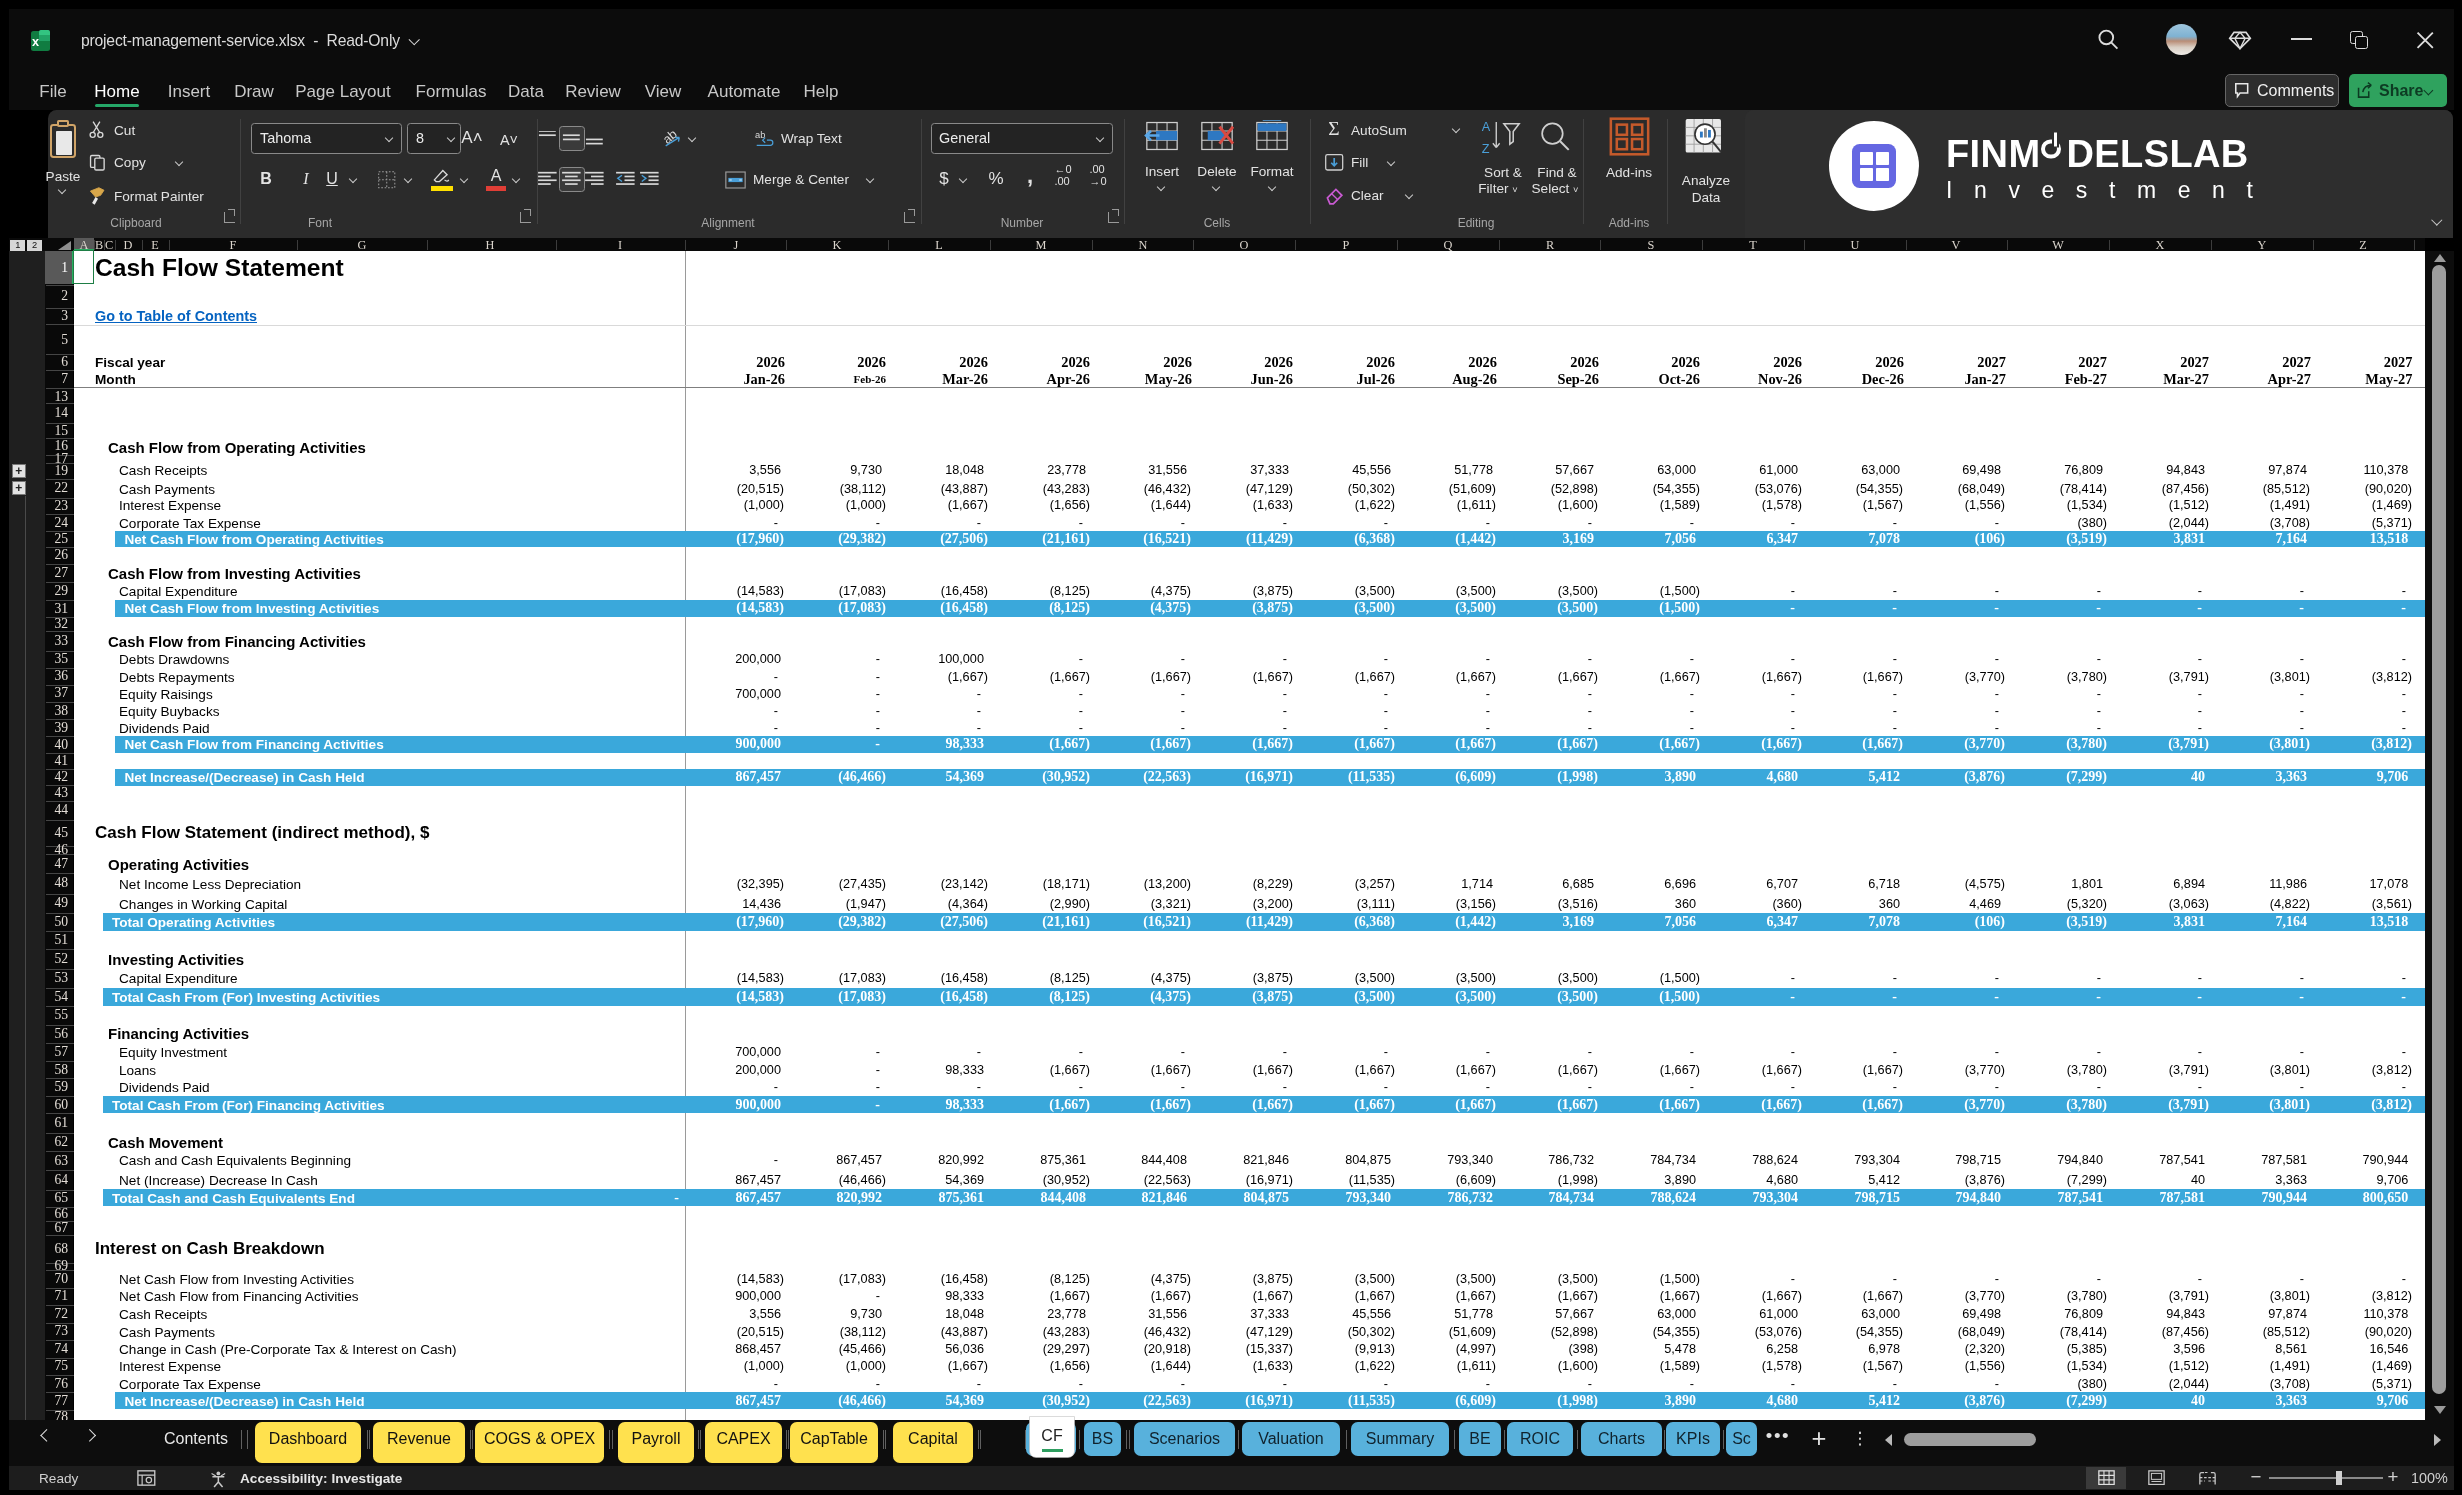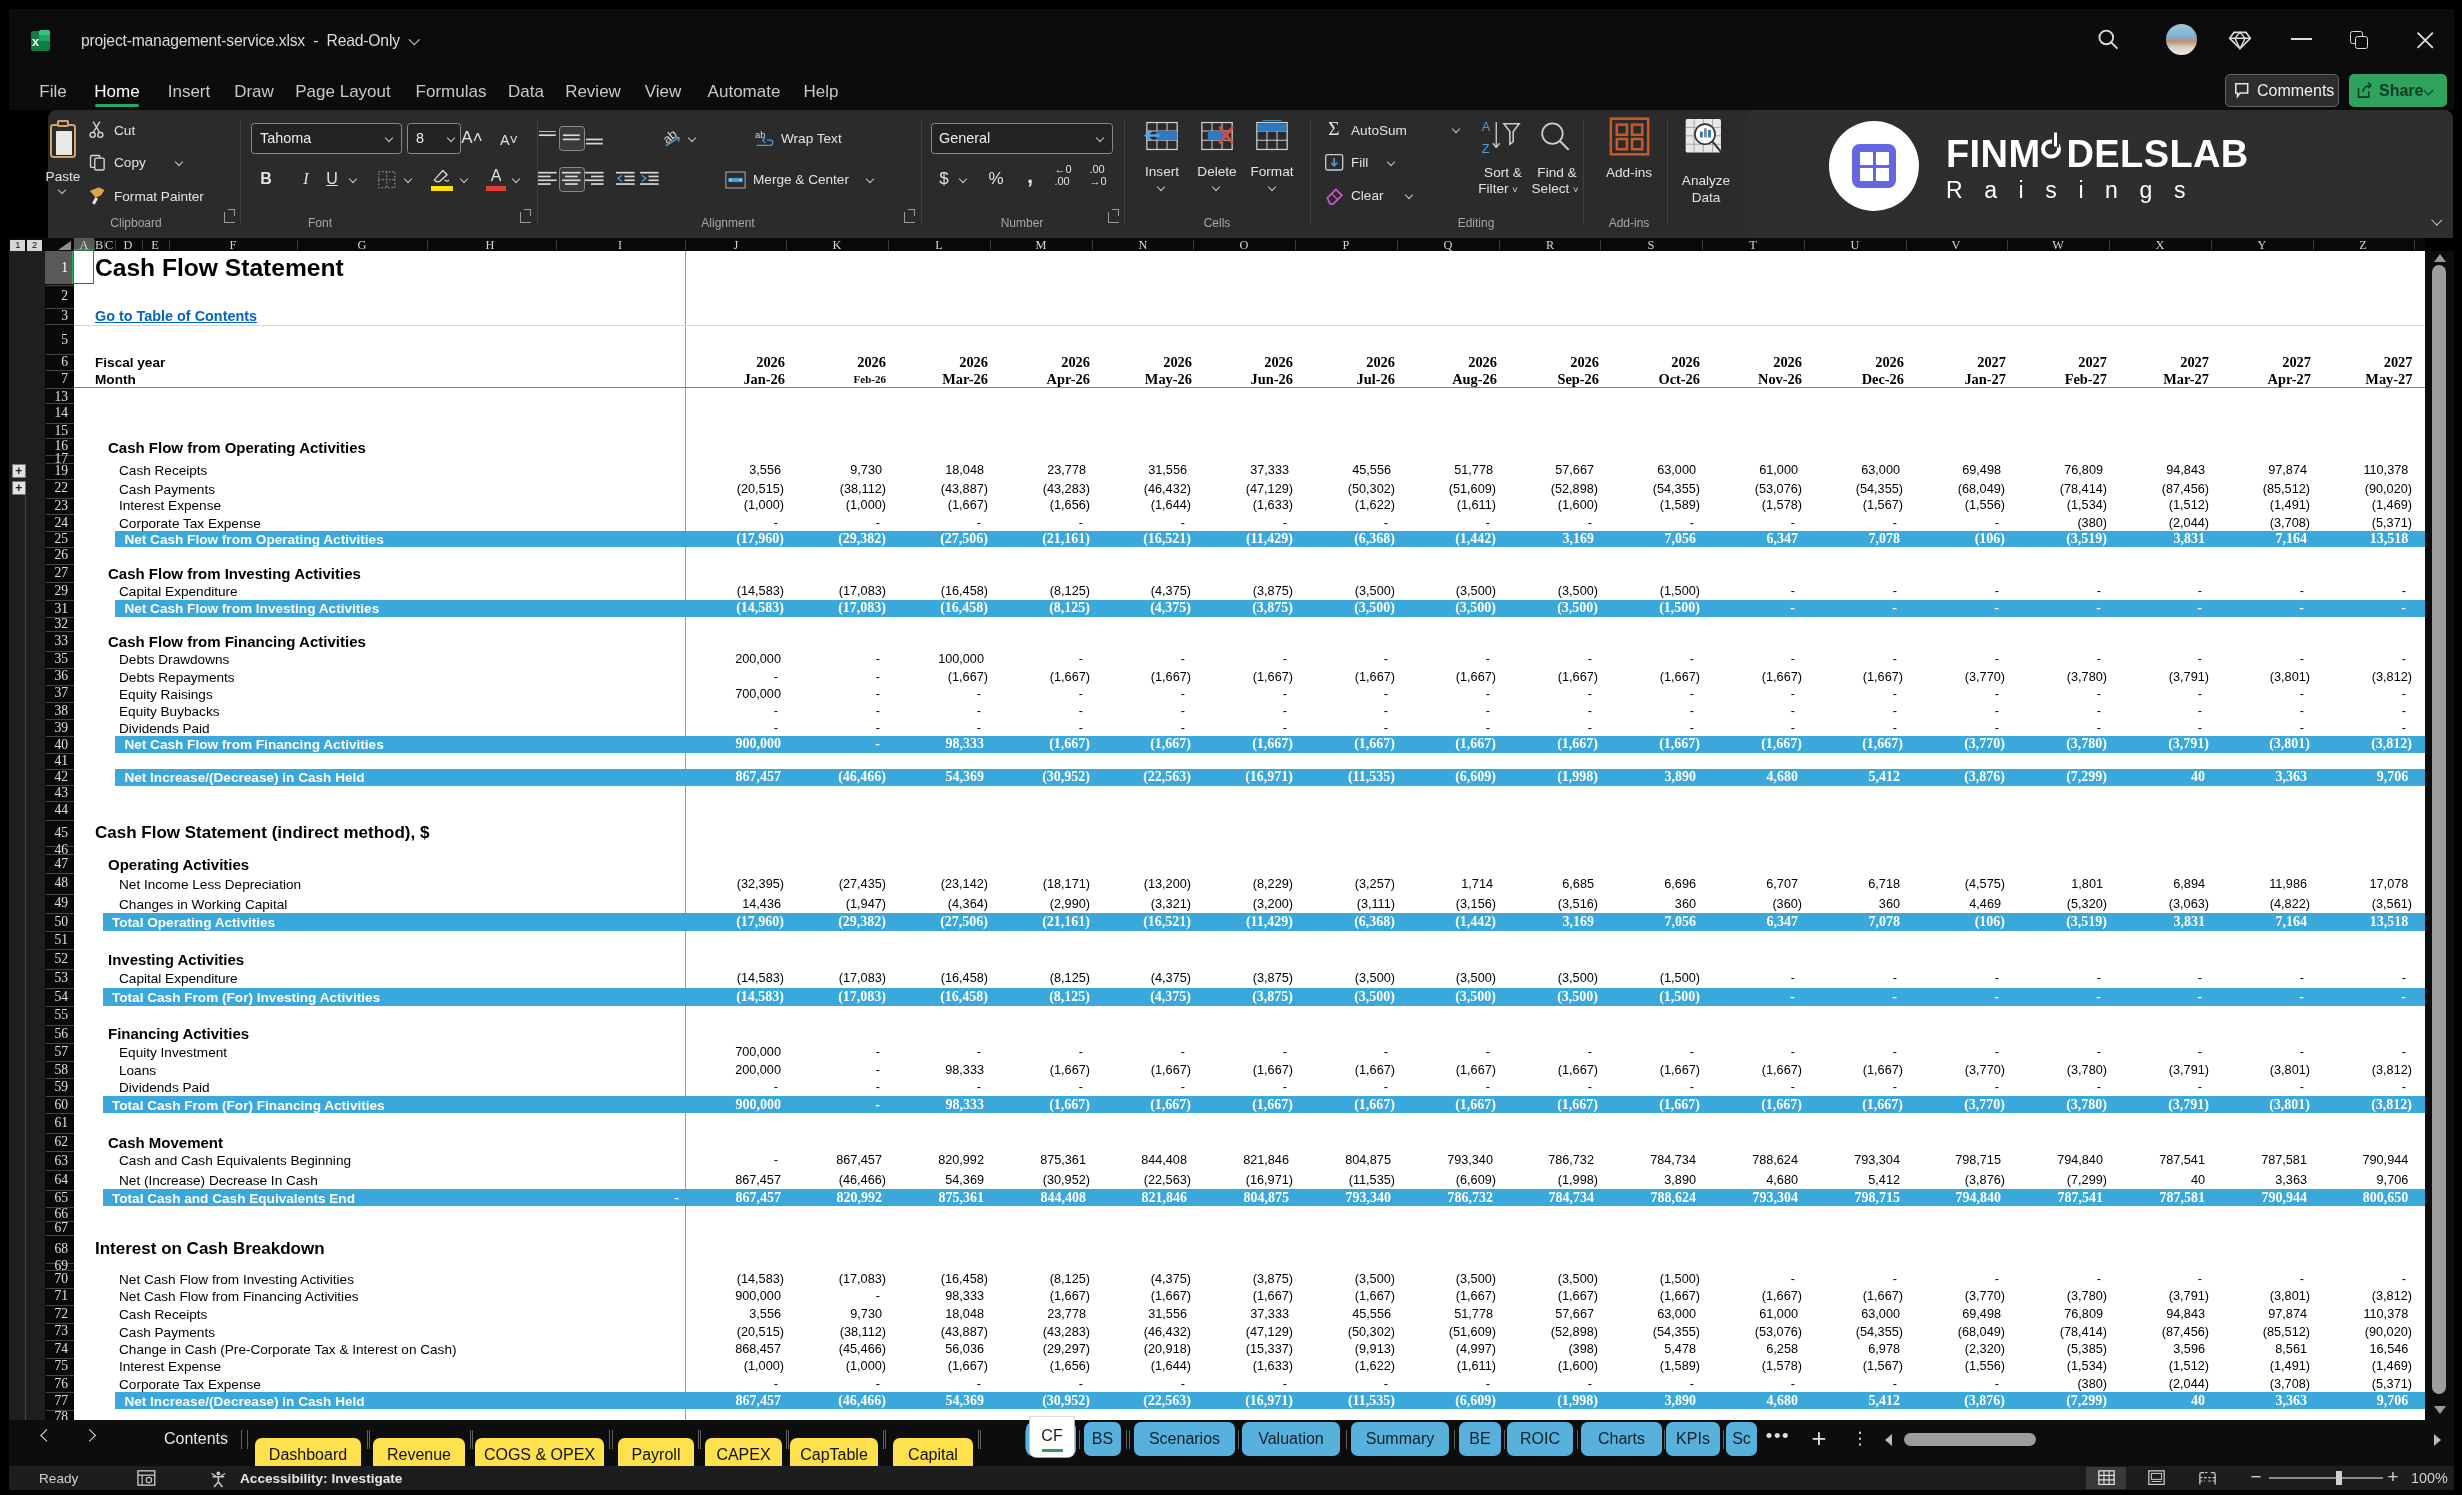--- a/index.html
+++ b/index.html
@@ -32,21 +32,21 @@
 #sheet{left:74px;top:251px;width:2351px;height:1169px;background:#fff;}
 .row{position:absolute;left:0;width:2351px;}
 .lbl{position:absolute;font-size:13.6px;color:#000;white-space:nowrap;transform:translateY(-50%);}
 .v{position:absolute;font-size:12.7px;color:#000;transform:translateY(-50%);}
 .bar{position:absolute;left:41px;right:0;background:#3aa8db;}
 .barB{left:29px;}
 .bar .lbl{color:#fff;font-weight:bold;}
 .bar .v{color:#fff;font-weight:bold;font-family:"Liberation Serif",serif;font-size:14px;}
 
 #tabbar{left:9.3px;top:1420px;right:8.5px;height:46px;background:#0d0d0d;}
-.ytab{top:1422px;height:34px;background:#ffe14e;border-radius:6.8px;color:#111;font-size:16px;text-align:center;margin-top:16px;}
+.ytab{top:1422px;height:41px;background:#ffe14e;border-radius:6.8px;color:#111;font-size:16px;text-align:center;}
 .btab{top:1422px;height:34px;background:#58b1dc;border-radius:6.8px;color:#10222c;font-size:16px;text-align:center;}
 .tsep{top:1430px;width:1.3px;height:18.7px;background:#606060;}
 #statusbar{left:9.3px;top:1466px;right:8.5px;height:24px;background:#1d1d1d;color:#cfcfcf;}
 </style></head><body>
 <div class="ab" id="titlebar"></div>
 <div class="ab" id="menubar"></div>
 <div class="ab" id="ribbon"></div>
 
 <div class="ab" style="left:31px;top:31px;width:18.7px;height:19.5px;background:#107c41;border-radius:2.5px;"></div>
 <div class="ab" style="left:39px;top:30px;width:11px;height:10.2px;background:#33c481;border-radius:1.7px;"></div>
@@ -319,21 +319,21 @@
 <div class="ab ctr rtxt" style="left:1706px;top:197px;">Data</div>
 
 <div class="ab" style="left:1745px;top:110px;width:708px;height:128px;background:#2e2e2e;border-radius:8.5px 8.5px 0 0;"></div>
 <div class="ab" style="left:1829px;top:121px;width:90px;height:90px;border-radius:50%;background:#fff;"></div>
 <div class="ab" style="left:1852px;top:144px;width:44px;height:44px;border-radius:7.6px;background:#6567e2;"></div>
 <div class="ab" style="left:1860px;top:152px;width:12.7px;height:12.7px;background:#fff;border-radius:0.8px;"></div>
 <div class="ab" style="left:1876px;top:152px;width:12.7px;height:12.7px;background:#fff;border-radius:0.8px;"></div>
 <div class="ab" style="left:1860px;top:168px;width:12.7px;height:12.7px;background:#fff;border-radius:0.8px;"></div>
 <div class="ab" style="left:1876px;top:168px;width:12.7px;height:12.7px;background:#fff;border-radius:0.8px;"></div>
 <div class="ab cy" style="left:1946px;top:154px;font-size:38px;font-weight:bold;color:#fff;letter-spacing:0.4px;">FINM<span style="position:relative;display:inline-block;width:26px;height:28px;margin-left:0.8px;margin-right:-0.8px;"><span style="position:absolute;left:0;top:0.8px;width:19.5px;height:19.5px;border:4.7px solid #fff;border-radius:50%;"></span><span style="position:absolute;left:10.6px;top:-6.8px;width:6.8px;height:15.3px;background:#2e2e2e;"></span><span style="position:absolute;left:12.3px;top:-6px;width:3.8px;height:13.6px;background:#fff;"></span></span>DELSLAB</div>
-<div class="ab cy" style="left:1946px;top:190px;font-size:23px;color:#fff;letter-spacing:21.6px;">Raisings</div>
+<div class="ab cy" style="left:1946px;top:190px;font-size:23px;color:#fff;letter-spacing:21.6px;">Investment</div>
 <div class="ab chev" style="left:2433px;top:216px;"></div>
 <div class="ab" id="colhdr"></div>
 <div class="ab" id="gutter"></div>
 <div class="ab" id="rowhdr"></div>
 <div class="ab" style="left:10.2px;top:240px;width:15.3px;height:11px;background:#d6d6d6;color:#111;font-size:9.3px;text-align:center;line-height:11px;">1</div>
 <div class="ab" style="left:27px;top:240px;width:15.3px;height:11px;background:#d6d6d6;color:#111;font-size:9.3px;text-align:center;line-height:11px;">2</div>
 <div class="ab" style="left:58px;top:241px;width:0;height:0;border-left:13.6px solid transparent;border-bottom:9.3px solid #8f8f8f;"></div>
 <div class="ab" style="left:74px;top:238px;width:20px;height:12.7px;background:#595959;"></div>
 <div class="ab" style="left:74px;top:249px;width:20px;height:2.1px;background:#27ae60;"></div>
 <div class="ab cl" style="left:84px;">A</div>

